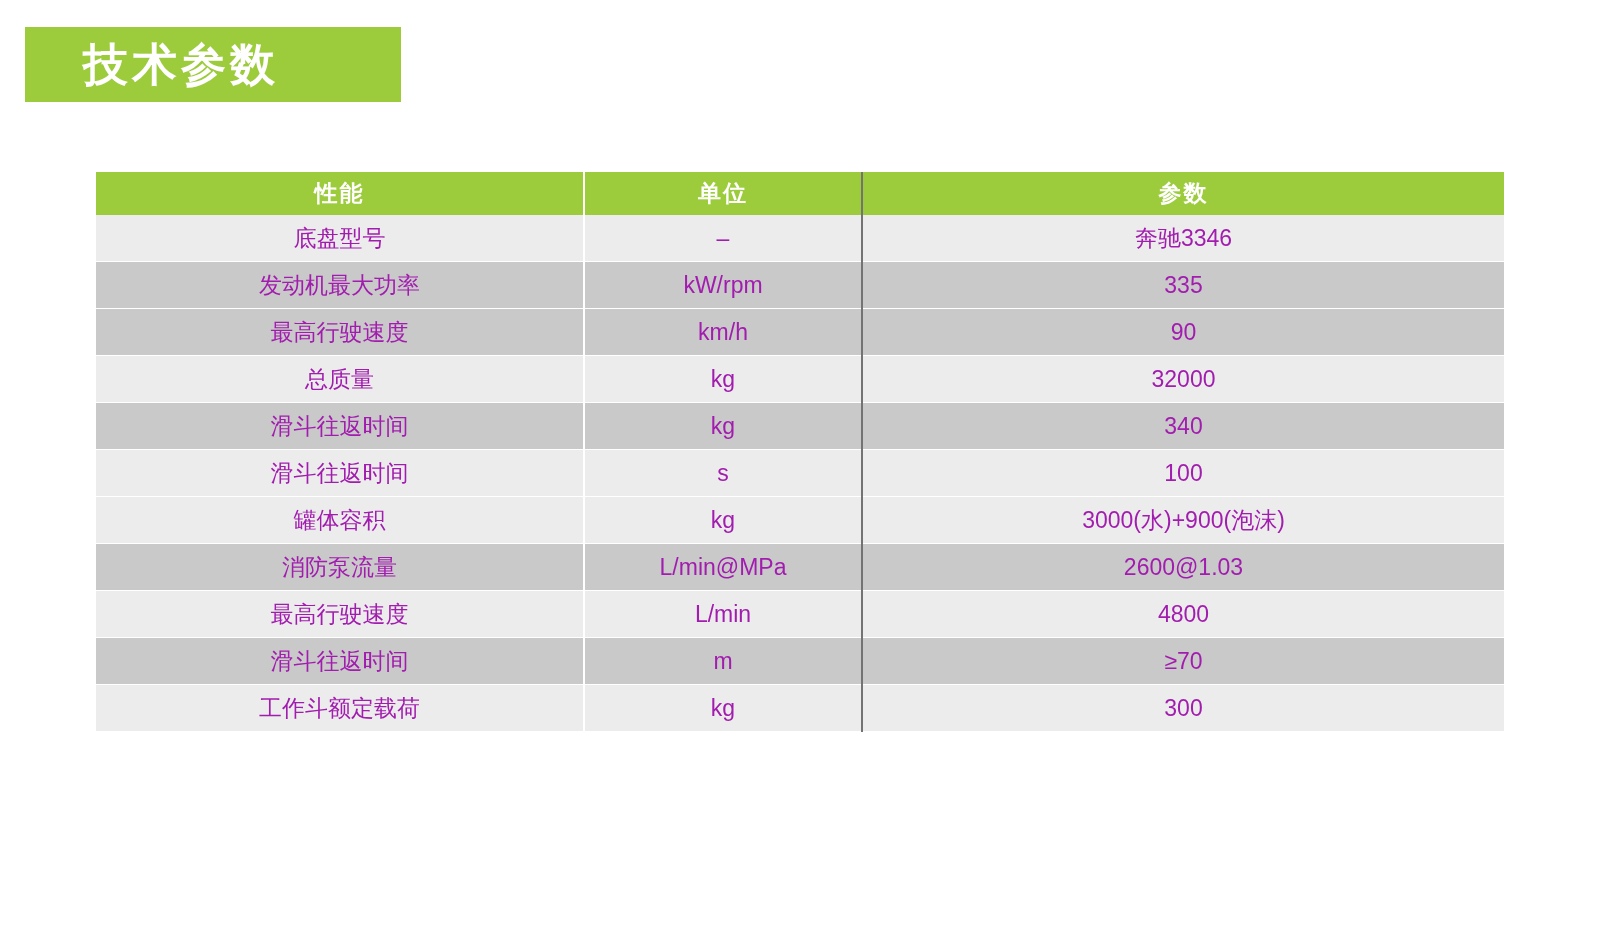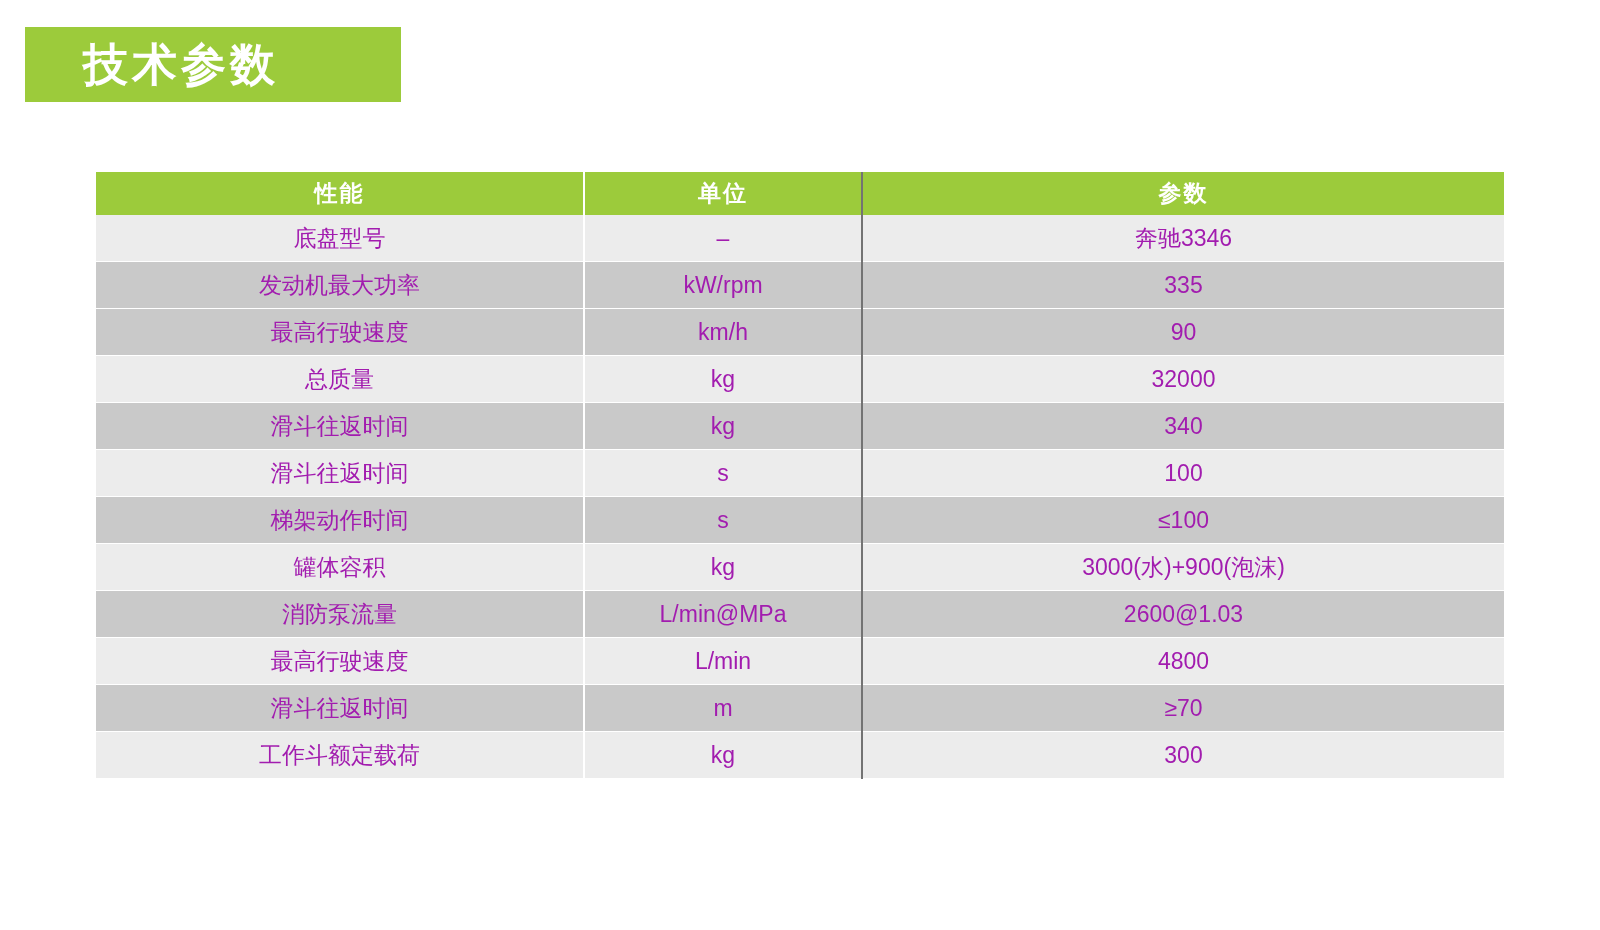--- a/index.html
+++ b/index.html
@@ -135,25 +135,20 @@
         <tr class="row-dark">
           <td class="col-name">滑斗往返时间</td>
           <td class="col-unit">kg</td>
           <td class="col-value">340</td>
         </tr>
         <tr class="row-light">
           <td class="col-name">滑斗往返时间</td>
           <td class="col-unit">s</td>
           <td class="col-value">100</td>
         </tr>
-        <tr class="row-dark">
-          <td class="col-name">梯架动作时间</td>
-          <td class="col-unit">s</td>
-          <td class="col-value">≤100</td>
-        </tr>
         <tr class="row-light">
           <td class="col-name">罐体容积</td>
           <td class="col-unit">kg</td>
           <td class="col-value">3000(水)+900(泡沫)</td>
         </tr>
         <tr class="row-dark">
           <td class="col-name">消防泵流量</td>
           <td class="col-unit">L/min@MPa</td>
           <td class="col-value">2600@1.03</td>
         </tr>

